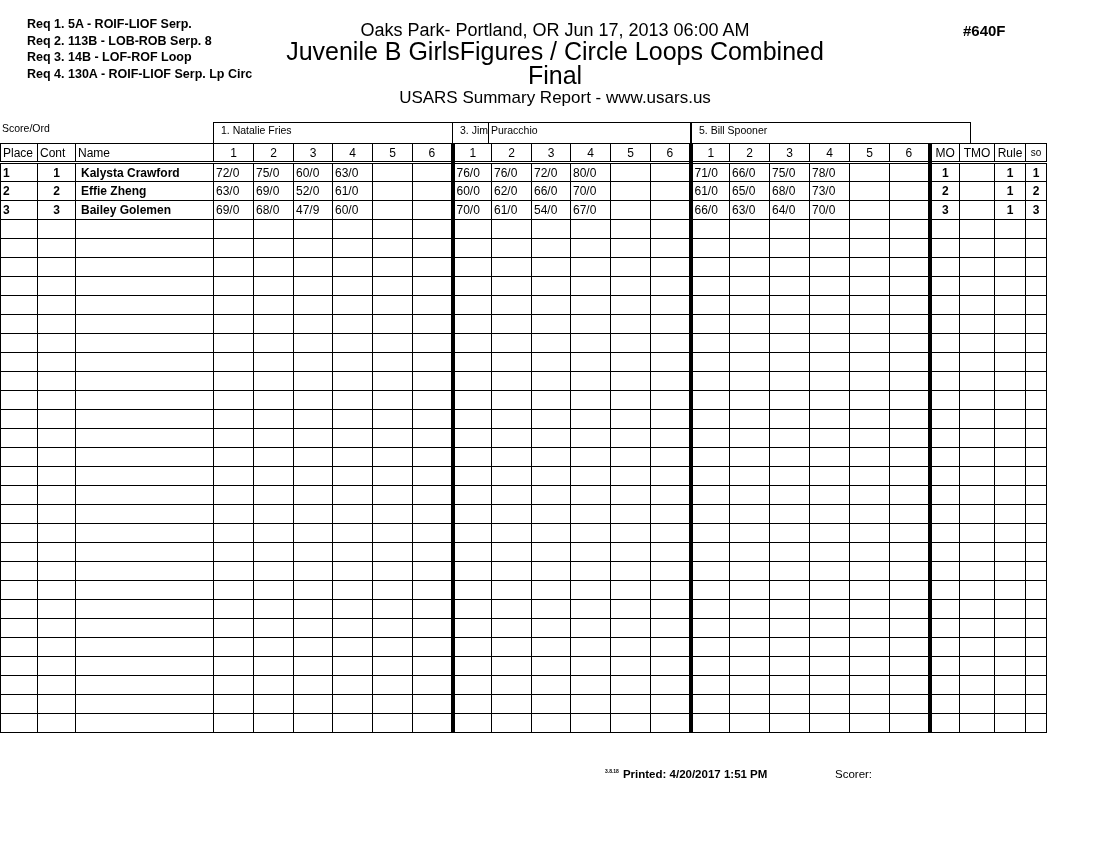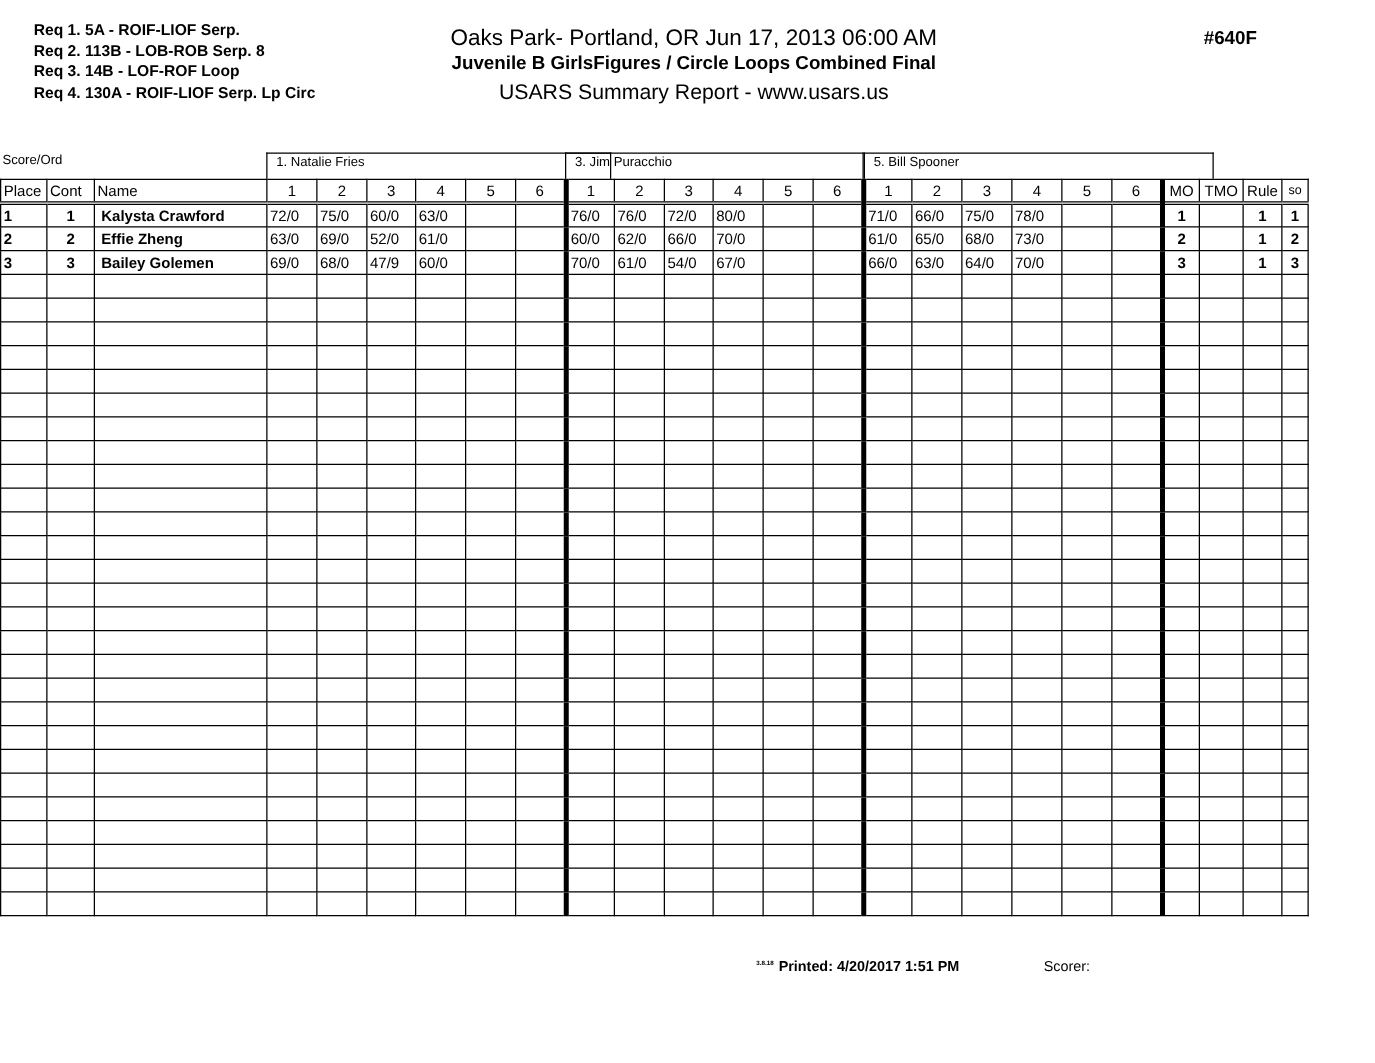--- a/index.html
+++ b/index.html
@@ -2,21 +2,21 @@
 <html><head>
 <meta charset="utf-8">
 <style>
   html, body { margin: 0; padding: 0; background: #ffffff; }
   body { width: 1100px; height: 850px; position: relative; overflow: hidden; font-family: "Liberation Sans", sans-serif; color: #000; }
   .reqs { position: absolute; left: 2px; top: 16px; font-size: 12.5px; font-weight: bold; line-height: 16.5px; margin-left: 25px; }
   .reqs div { white-space: nowrap; }
   .title-block { position: absolute; left: 270px; top: 22px; width: 570px; text-align: center; }
   .t1 { font-size: 18px; font-weight: bold; line-height: 22px; letter-spacing: -0.3px; }
   .t2 { font-size: 18px; line-height: 17px; }
-  .t3 { font-size: 15px; font-weight: bold; line-height: 24px; }
+  .t3 { font-size: 25px; font-weight: normal; line-height: 24px; }
   .t4 { font-size: 17px; line-height: 22px; }
   .event-code { position: absolute; left: 963px; top: 22px; font-size: 15px; font-weight: bold; }
   .score-ord { position: absolute; left: 2px; top: 122px; font-size: 10.5px; }
   .judge-box { position: absolute; top: 122px; height: 21px; border: 1px solid #000; border-bottom: none; box-sizing: border-box; font-size: 10.5px; padding-left: 7px; line-height: 14px; }
   table.grid { position: absolute; left: 0; top: 143px; border-collapse: collapse; table-layout: fixed; }
   table.grid td, table.grid th { border: 1px solid #000; height: 19px; padding: 0 2px; font-size: 12px; overflow: hidden; white-space: nowrap; box-sizing: border-box; }
   table.grid th { font-weight: normal; text-align: center; font-size: 12px; border-bottom: 3px double #000; margin-top: 37px; }
   table.grid th.left { text-align: left; }
   td.bold { font-weight: bold; font-size: 13px; }
   td.center { text-align: center; }

